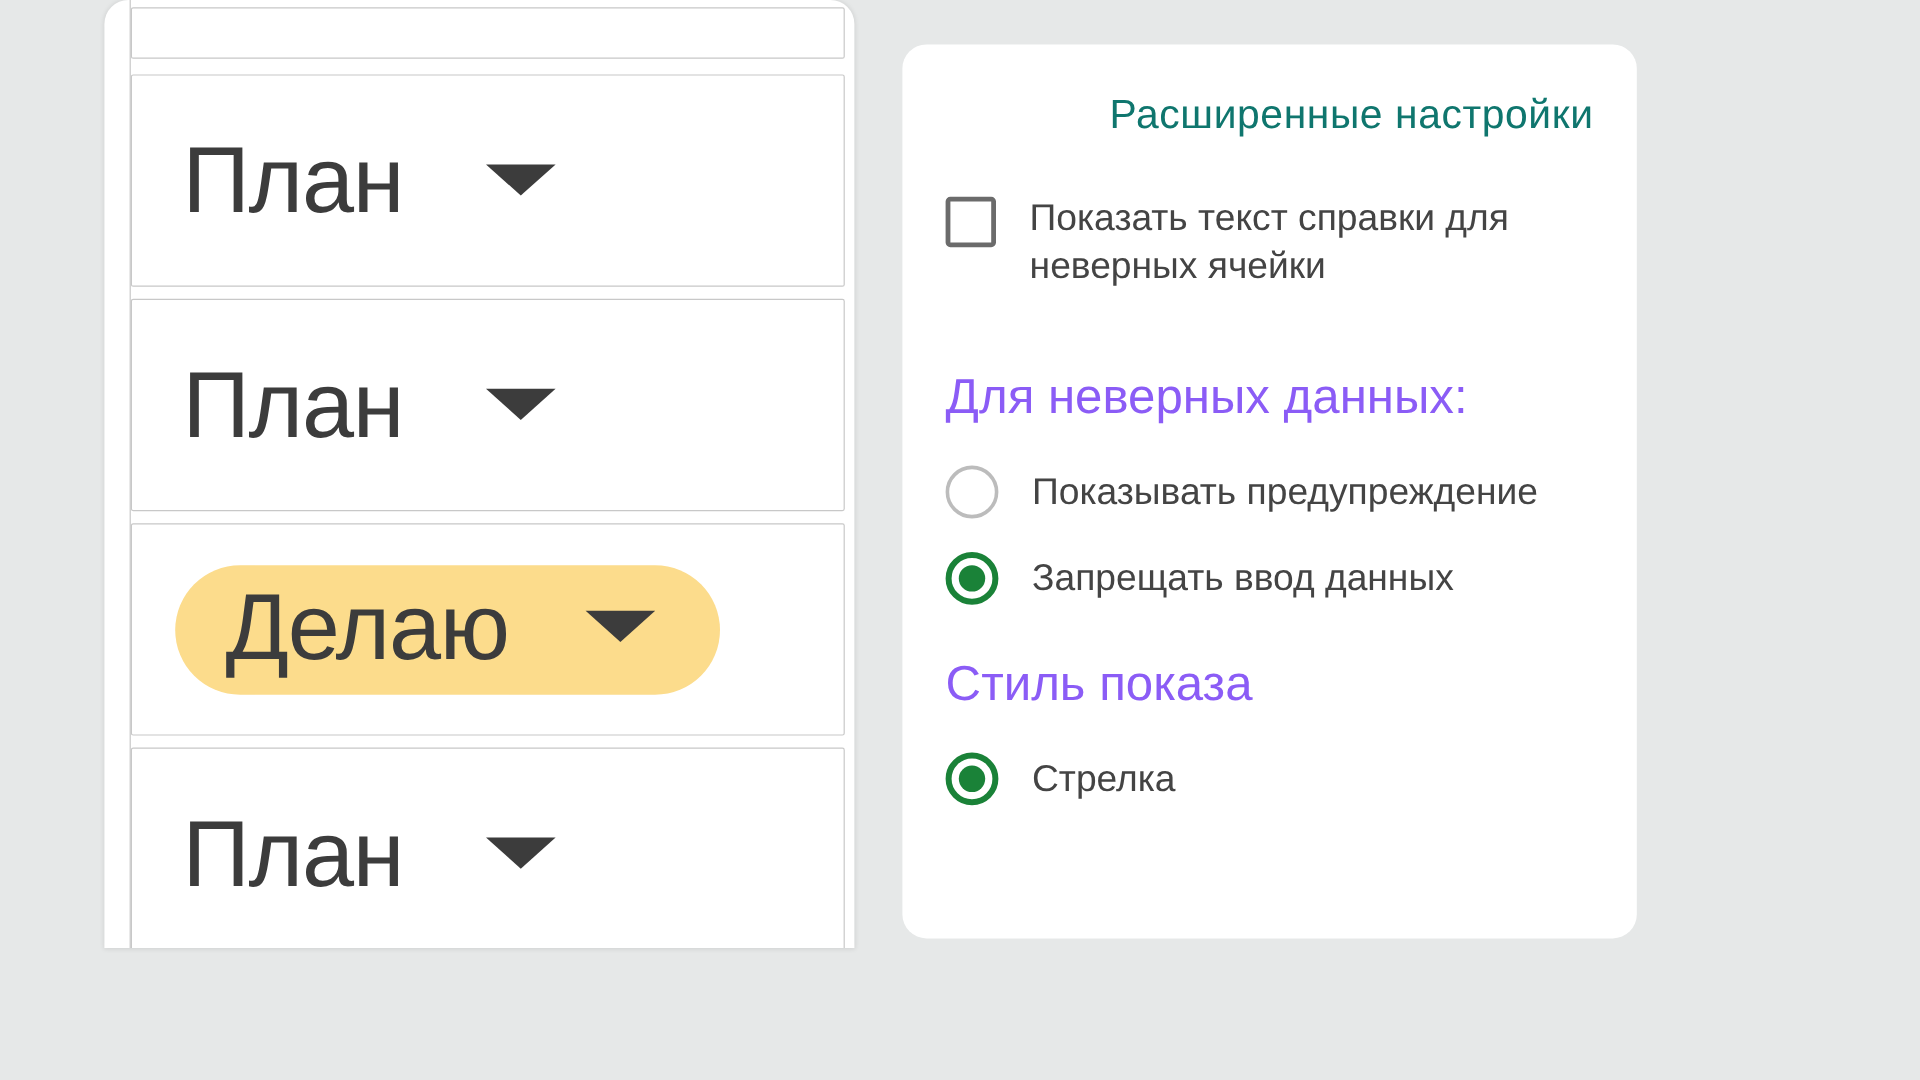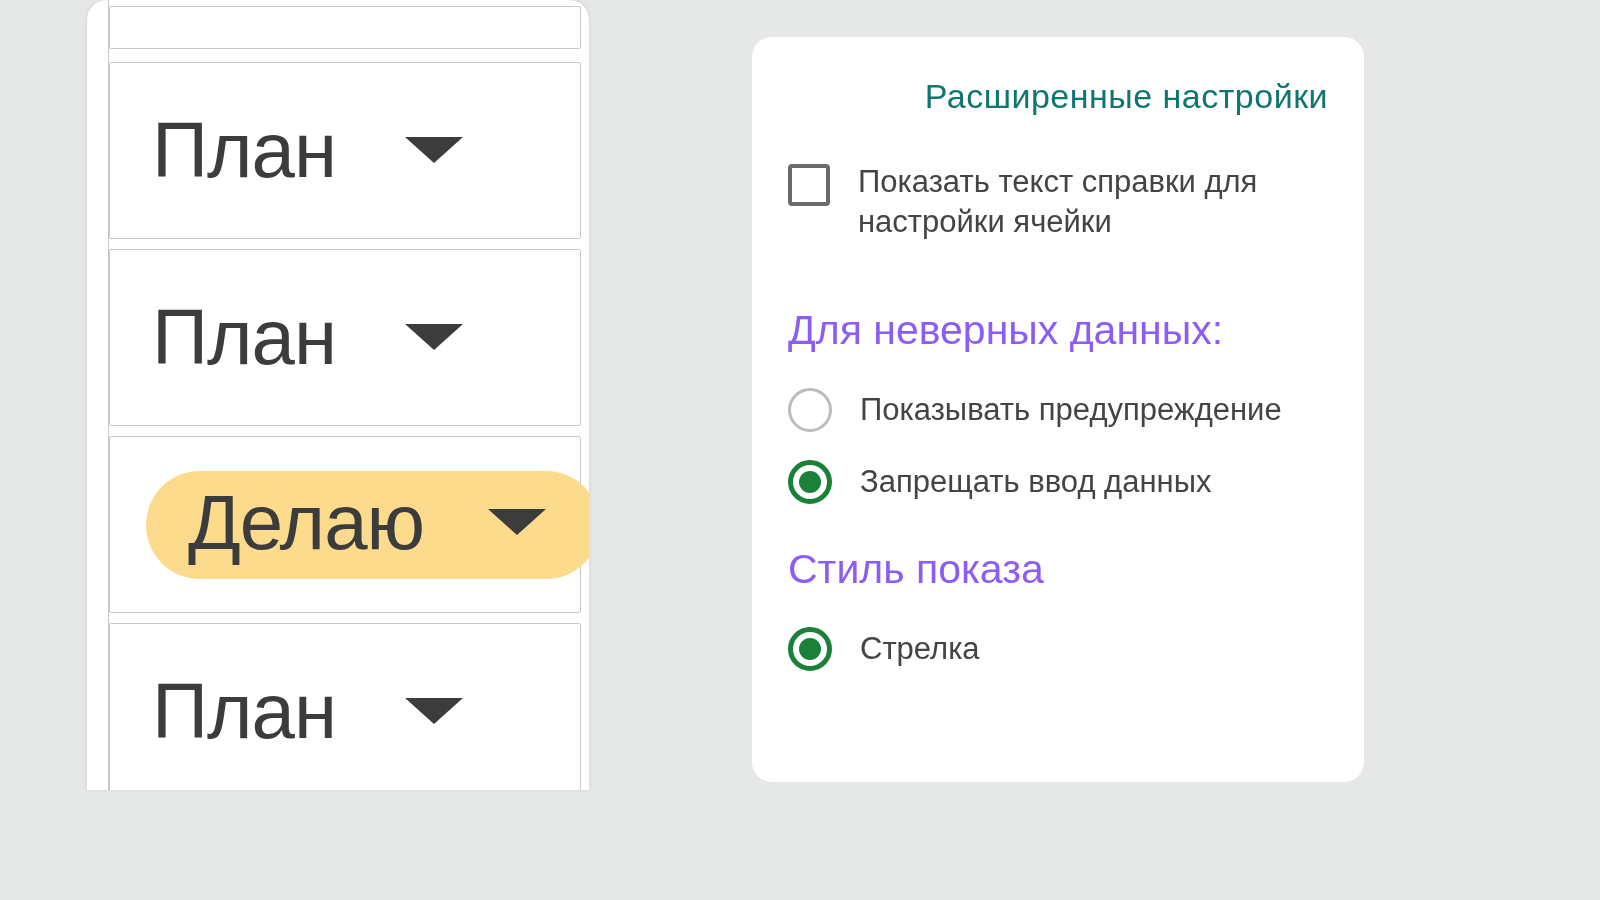--- a/index.html
+++ b/index.html
@@ -12,21 +12,21 @@
       font-family: Arial, sans-serif;
       width: 1600px;
       height: 900px;
       overflow: hidden;
       position: relative;
     }
     .spreadsheet-area {
       position: absolute;
       left: 87px;
       top: 0;
-      width: 502px;
+      width: 625px;
       height: 790px;
       background: #fff;
       border-radius: 20px 20px 0 0;
       overflow: hidden;
       box-shadow: 0 0 4px rgba(0,0,0,0.1);
     }
     .table-partial-top {
       height: 43px;
       border: 1px solid #c8c8c8;
       margin: 6px 8px 0 22px;
@@ -200,21 +200,21 @@
         </svg>
     </span>
   </div>
 </div>
 
 <div class="settings-panel">
   <div class="panel-title">Расширенные настройки</div>
 
   <div class="checkbox-row">
     <div class="checkbox-box"></div>
-    <div class="checkbox-label">Показать текст справки для настройки ячейки</div>
+    <div class="checkbox-label">Показать текст справки для неверных ячейки</div>
   </div>
 
   <div class="section-label">Для неверных данных:</div>
   <div class="radio-group">
     <div class="radio-row">
       <div class="radio-circle"></div>
       <div class="radio-label">Показывать предупреждение</div>
     </div>
     <div class="radio-row">
       <div class="radio-circle selected"></div>

